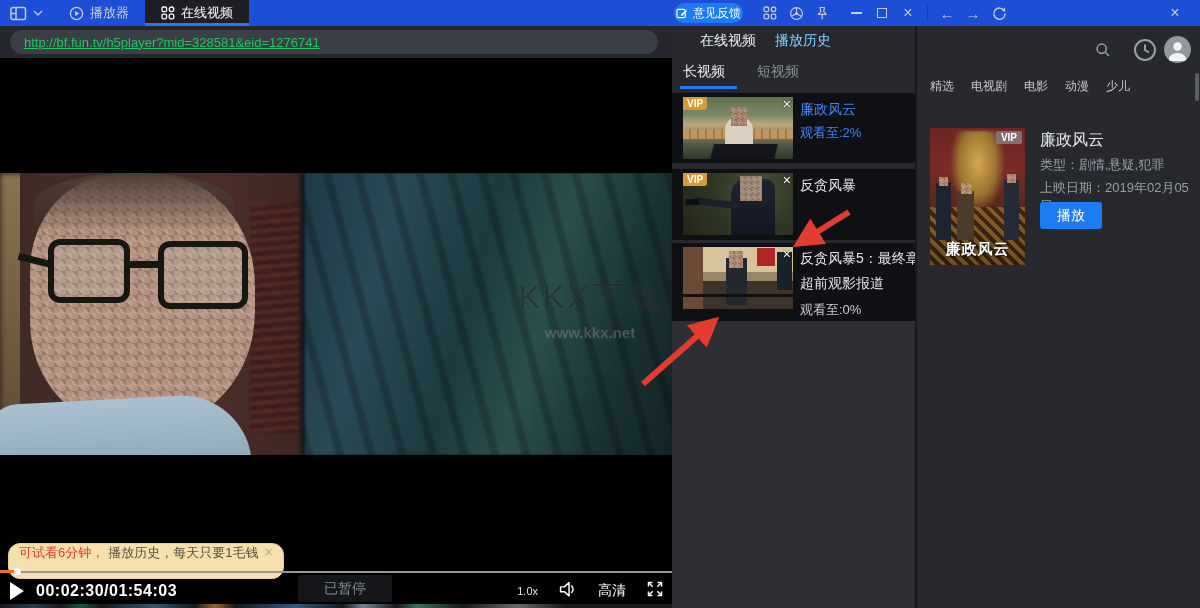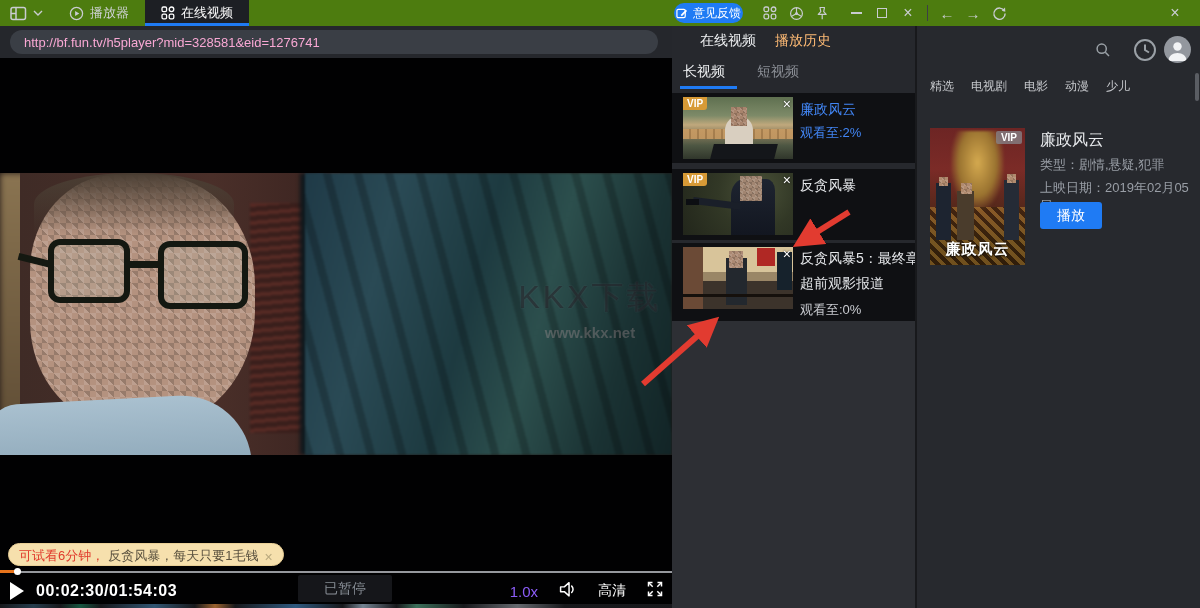--- a/index.html
+++ b/index.html
@@ -1,41 +1,41 @@
 <!DOCTYPE html>
 <html><head>
 <meta charset="utf-8">
 <style>
   html,body{margin:0;padding:0;background:#000;}
   *{box-sizing:border-box;}
   .app{position:relative;width:1200px;height:608px;overflow:hidden;background:#010102;
        font-family:"Liberation Sans","DejaVu Sans",sans-serif;color:#d8dadd;-webkit-font-smoothing:antialiased;}
 
   
-  .titlebar{position:absolute;left:0;top:0;width:1200px;height:26px;background:#4d7c0f;display:flex;align-items:stretch;}
+  .titlebar{position:absolute;left:0;top:0;width:1200px;height:26px;background:#1d4ed8;display:flex;align-items:stretch;}
   .tb-left{display:flex;align-items:center;}
   .appmenu{display:flex;align-items:center;gap:6px;padding:0 10px;height:26px;}
   .tab{display:flex;align-items:center;gap:6px;padding:0 16px;height:26px;font-size:13px;color:#cfd2d6;position:relative;}
   .tab.active{background:#1d1f24;color:#fff;}
   .tab.active::after{content:"";position:absolute;left:0;right:0;bottom:0;height:3px;background:#1f7bf4;}
   .tb-right{position:absolute;left:672px;top:0;width:528px;height:26px;display:flex;align-items:center;}
   .fb-pill{display:flex;align-items:center;gap:5px;height:20px;padding:0 2px;margin-left:2px;border-radius:10px;
            background:#1f7bf4;color:#fff;font-size:12px;}
   .tb-ico{width:26px;height:26px;display:flex;align-items:center;justify-content:center;}
   .winglyph{font-size:16px;color:#c9ccd1;line-height:1;}
   .min-line{width:11px;height:2px;background:#c9ccd1;}
   .max-box{width:10px;height:10px;border:1.5px solid #c9ccd1;}
   .tb-div{width:1px;height:16px;background:#3c3f45;margin:0 6px;}
   .nav-glyph{font-size:15px;color:#c9ccd1;}
 
   
   .player{position:absolute;left:0;top:26px;width:672px;height:582px;}
   .urlrow{position:absolute;left:0;top:0;width:672px;height:32px;background:#25272c;}
   .urlinput{position:absolute;left:10px;top:4px;width:648px;height:24px;border:none;outline:none;border-radius:13px;
-            background:#3a3e45;color:#f9a8d4;font-size:13px;padding:0 14px;font-family:inherit;}
+            background:#3a3e45;color:#22c55e;font-size:13px;padding:0 14px;font-family:inherit;text-decoration:underline;}
   .videoarea{position:absolute;left:0;top:32px;width:672px;height:550px;background:#010102;overflow:hidden;}
 
   
   .picture{position:absolute;left:0;top:115px;width:672px;height:282px;background:#241a17;overflow:hidden;}
   .vp-wall{position:absolute;left:0;top:0;width:30px;height:100%;background:linear-gradient(180deg,#8a7451,#5c4a33);filter:blur(3px);}
   .vp-bg{position:absolute;left:20px;top:0;width:320px;height:100%;background:linear-gradient(90deg,#3f2b26,#4a2f29 60%,#3a2320);}
   .vp-zig{position:absolute;left:250px;top:30px;width:100px;height:230px;opacity:.75;filter:blur(1px);
           background:repeating-linear-gradient(175deg,#5c2a24 0 4px,#381c19 4px 9px);}
   .vp-jacket{position:absolute;left:305px;top:0;right:0;height:100%;filter:blur(1px);
      background:
@@ -57,38 +57,38 @@
   .bridge{position:absolute;left:128px;top:88px;width:32px;height:7px;background:#141811;}
   .temple{position:absolute;left:18px;top:84px;width:34px;height:7px;background:#141811;transform:rotate(14deg);}
   .vp-shirt{position:absolute;left:-12px;top:226px;width:262px;height:70px;border-radius:30px 70px 0 0;
             background:linear-gradient(180deg,#a9c0cf,#8fa9ba);transform:rotate(-3deg);}
   .vp-collar{position:absolute;left:96px;top:232px;width:26px;height:44px;background:#7d98a9;transform:skewX(-16deg);}
 
   .wm{position:absolute;left:455px;top:218px;width:270px;text-align:center;pointer-events:none;}
   .wm-t{font-size:32px;font-weight:normal;letter-spacing:3px;color:rgba(28,28,32,.55);text-shadow:0 0 2px rgba(130,130,140,.25);}
   .wm-u{margin-top:4px;font-size:15px;font-weight:bold;color:rgba(195,165,170,.30);}
 
-  .toast{position:absolute;left:8px;top:485px;height:23px;display:flex;align-items:flex-end;gap:4px;padding:0 10px;
+  .toast{position:absolute;left:8px;top:485px;height:36px;display:flex;align-items:flex-start;gap:4px;padding:0 10px;
          border-radius:12px;background:#f6e0ad;border:1px solid #e9cf96;font-size:13px;white-space:nowrap;}
   .toast .hl{color:#e0392b;}
   .toast .tx{color:#5c5340;}
   .toast .cl{color:#b9a97e;font-size:14px;margin-left:2px;}
 
   .progress{position:absolute;left:0;top:512px;width:672px;height:4px;}
   .prog-rest{position:absolute;left:0;top:1px;width:672px;height:2px;background:#96989d;}
   .prog-played{position:absolute;left:0;top:0;height:3px;background:#e8741c;}
   .prog-dot{position:absolute;top:-2px;width:7px;height:7px;border-radius:50%;background:#fff;}
 
   .status-paused{position:absolute;left:298px;top:517px;width:94px;height:27px;border-radius:2px;background:#15161a;
                  color:#878d95;font-size:14px;display:flex;align-items:center;justify-content:center;}
   .ctrl-row{position:absolute;left:0;top:516px;width:672px;height:34px;display:flex;align-items:center;}
   .play-btn{margin-left:10px;width:16px;height:18px;display:flex;align-items:center;}
   .time-txt{margin-left:10px;font-size:16px;font-weight:600;color:#fff;letter-spacing:.5px;}
   .ctrl-right{position:absolute;right:8px;top:0;height:34px;display:flex;align-items:center;gap:20px;}
-  .speed-txt{font-size:15px;color:#8b5cf6;}
+  .speed-txt{font-size:11px;color:#e5e5e5;}
   .hd-txt{font-size:14px;color:#fff;}
   .bstrip{position:absolute;left:0;bottom:0;width:672px;height:4px;opacity:.8;
     background:linear-gradient(90deg,#1d1e22 0%,#2e4a5e 5%,#1d1e22 9%,#1d6b50 12%,#1d1e22 15%,#3d6a8e 23%,#1d1e22 29%,
       #c07a3a 32%,#1d1e22 35%,#3a6f9e 44%,#1d1e22 51%,#8fa3b5 54%,#1d1e22 59%,#4a8a70 62%,#1d1e22 69%,#7d8289 77%,#1d1e22 84%,#1d1e22 100%);}
 
   
   .sidebar{position:absolute;left:672px;top:26px;width:243px;height:582px;background:#26282d;}
   .sb-lower{position:absolute;left:0;top:295px;width:243px;height:287px;background:#2d2f34;}
   .sb-tab{position:absolute;top:6px;font-size:14px;}
   .sb-sub{position:absolute;top:37px;font-size:14px;}
@@ -269,21 +269,21 @@
         <div class="vp-shirt"></div>
       </div>
 
       <div class="wm">
         <div class="wm-t">KKX下载</div>
         <div class="wm-u">www.kkx.net</div>
       </div>
 
       <div class="toast">
         <span class="hl">可试看6分钟，</span>
-        <span class="tx">反贪风暴，每天只要1毛钱</span>
+        <span class="tx">播放历史，每天只要1毛钱</span>
         <span class="cl">×</span>
       </div>
 
       <div class="progress">
         <div class="prog-rest"></div>
         <div class="prog-played" id="prog-played" style="width: 17px;"></div>
         <div class="prog-dot" id="prog-dot" style="left: 14px;"></div>
       </div>
 
       <div class="status-paused">已暂停</div>
@@ -320,21 +320,21 @@
           </span>
         </div>
       </div>
       <div class="bstrip"></div>
     </div>
   </div>
 
   <div class="sidebar">
     <div class="sb-lower"></div>
     <span class="sb-tab" style="left:28px;color:#eceef0;">在线视频</span>
-    <span class="sb-tab" style="left:103px;color:#fdba74;">播放历史</span>
+    <span class="sb-tab" style="left:103px;color:#7dd3fc;">播放历史</span>
     <span class="sb-sub" style="left:11px;color:#eceef0;">长视频</span>
     <span class="sb-sub" style="left:85px;color:#8b8f96;">短视频</span>
     <div class="sb-underline"></div>
 
     <div class="row" style="top:67px;height:70px;">
       <div class="thumb t1">
         <div class="fence"></div>
         <div class="person"></div>
         <div class="face pix pix-s"></div>
         <div class="table"></div>

